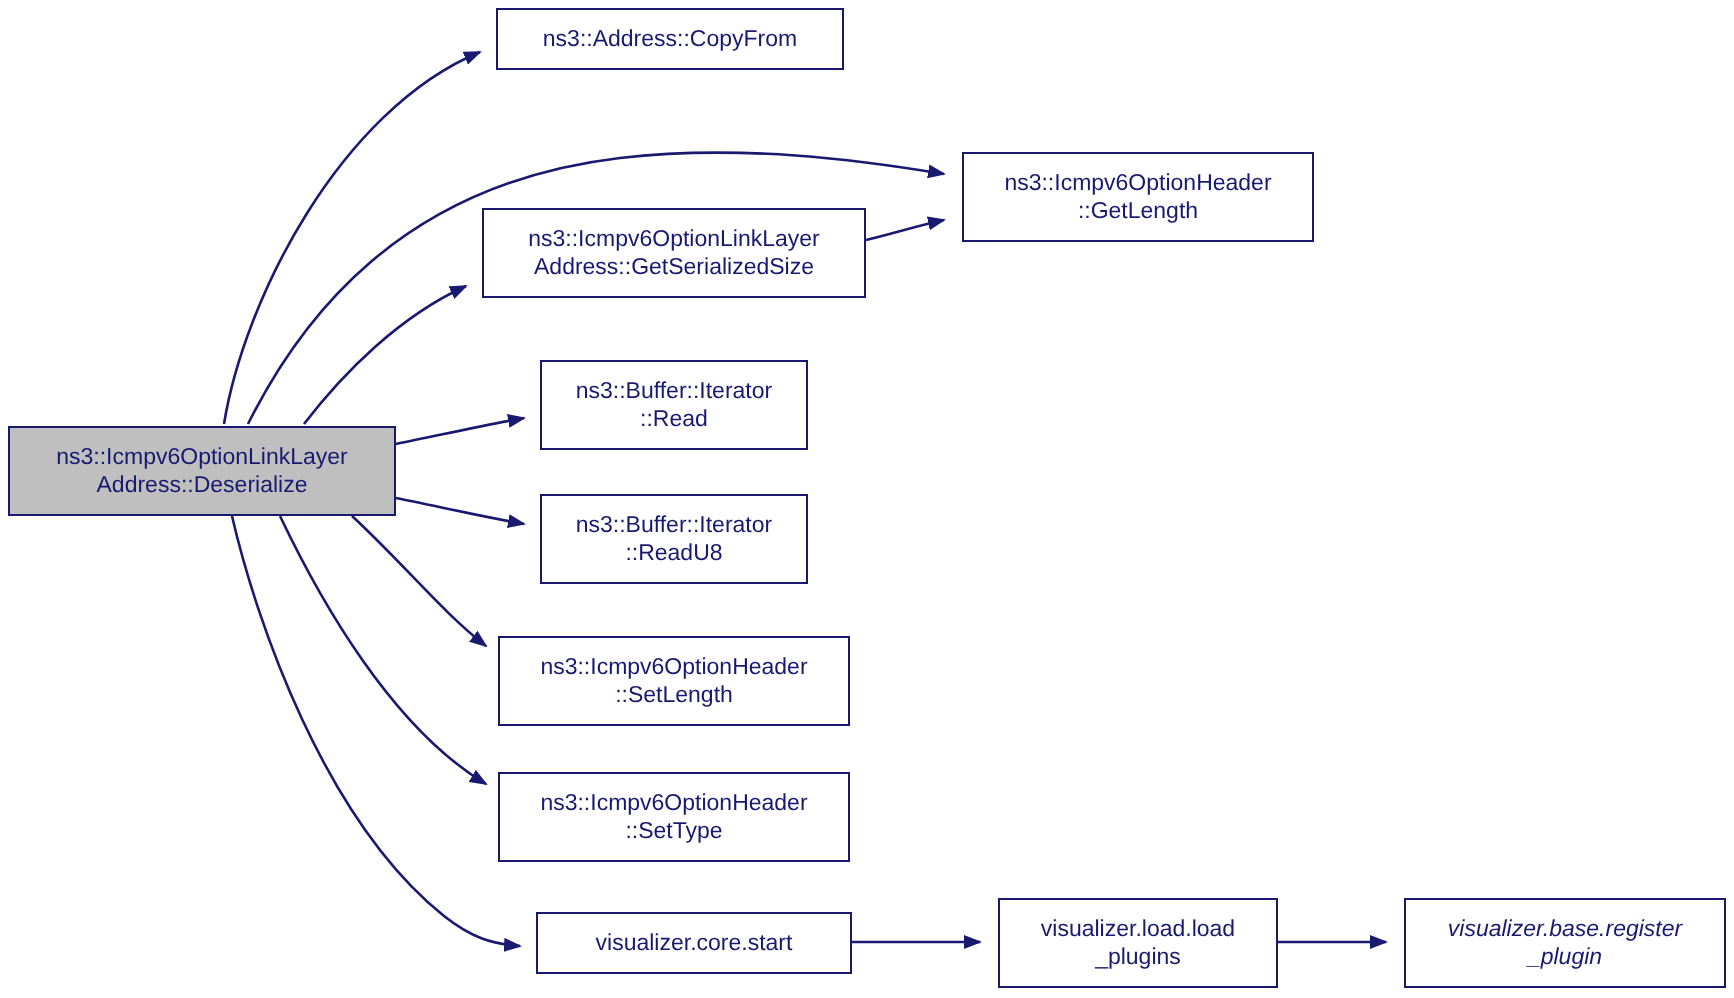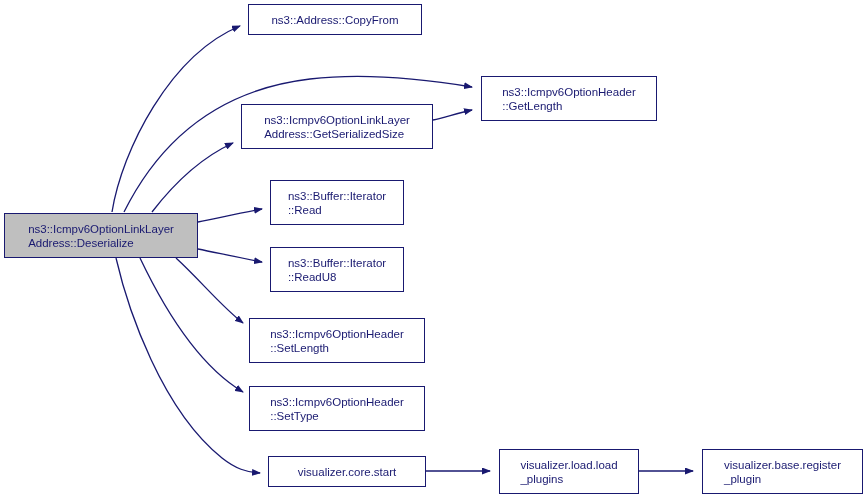--- a/index.html
+++ b/index.html
@@ -24,20 +24,21 @@
     pointer-events: none;
   }
   .node {
     position: absolute;
     box-sizing: border-box;
     border: 1px solid #191970;
     background: #ffffff;
     color: #191970;
     font-size: 11.5px;
     line-height: 14px;
+    text-align: center;
     display: flex;
     align-items: center;
     justify-content: center;
     white-space: pre;
     letter-spacing: 0px;
   }
   .node.current {
     background: #bfbfbf;
     border-color: #191970;
   }
@@ -89,16 +90,16 @@
 ::SetLength</div>
 
   <div class="node" style="left:249px; top:386px; width:176px; height:45px;">ns3::Icmpv6OptionHeader
 ::SetType</div>
 
   <div class="node" style="left:268px; top:456px; width:158px; height:31px;">visualizer.core.start</div>
 
   <div class="node" style="left:499px; top:449px; width:140px; height:45px;">visualizer.load.load
 _plugins</div>
 
-  <div class="node" style="left:702px; top:449px; width:161px; height:45px;">visualizer.base.register
+  <div class="node" style="left:702px; top:449px; width:161px; height:45px;font-style:italic;">visualizer.base.register
 _plugin</div>
 
 </div>
 
 </body></html>

